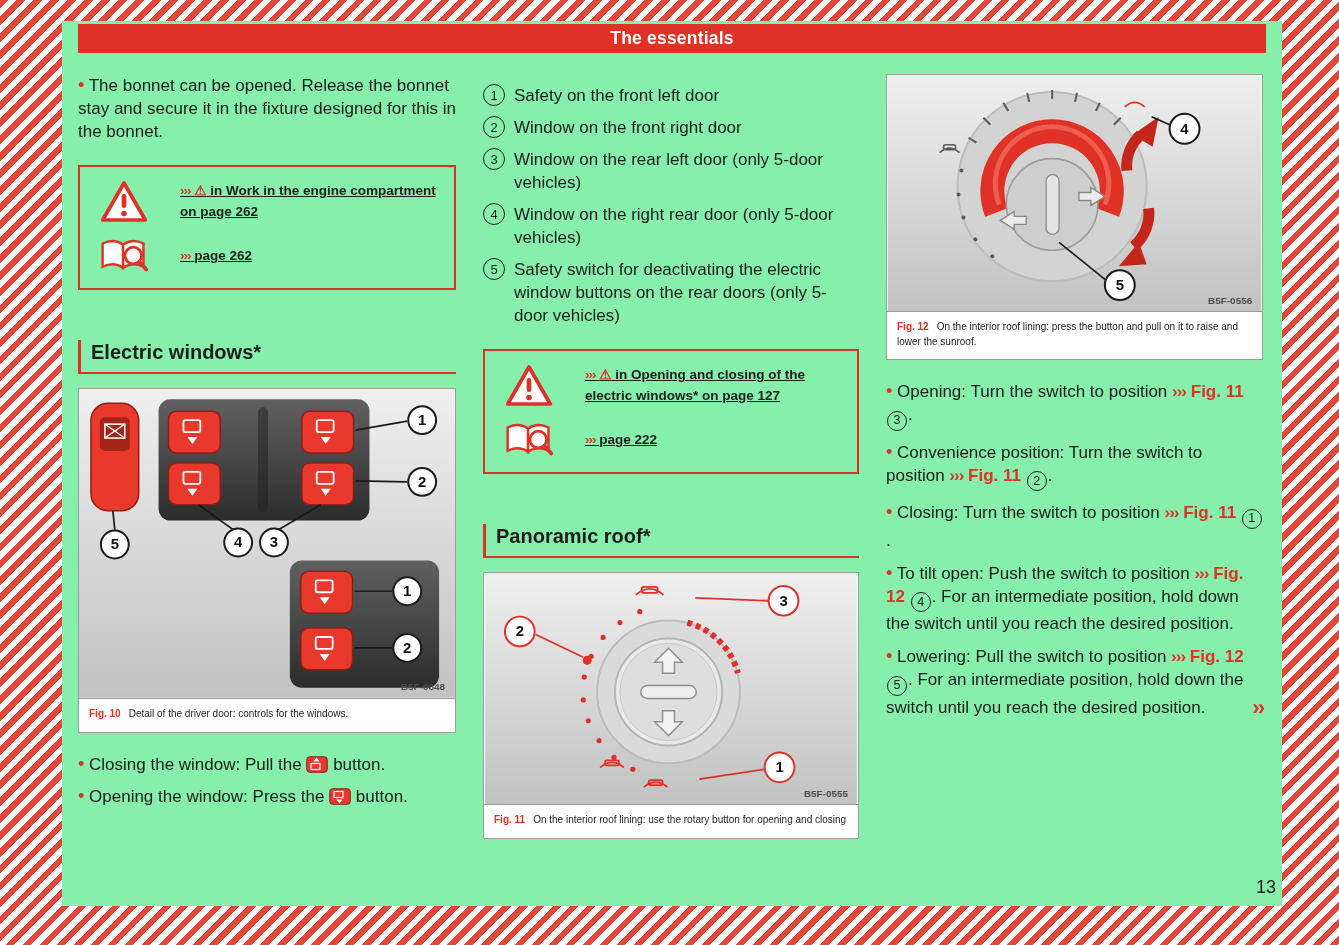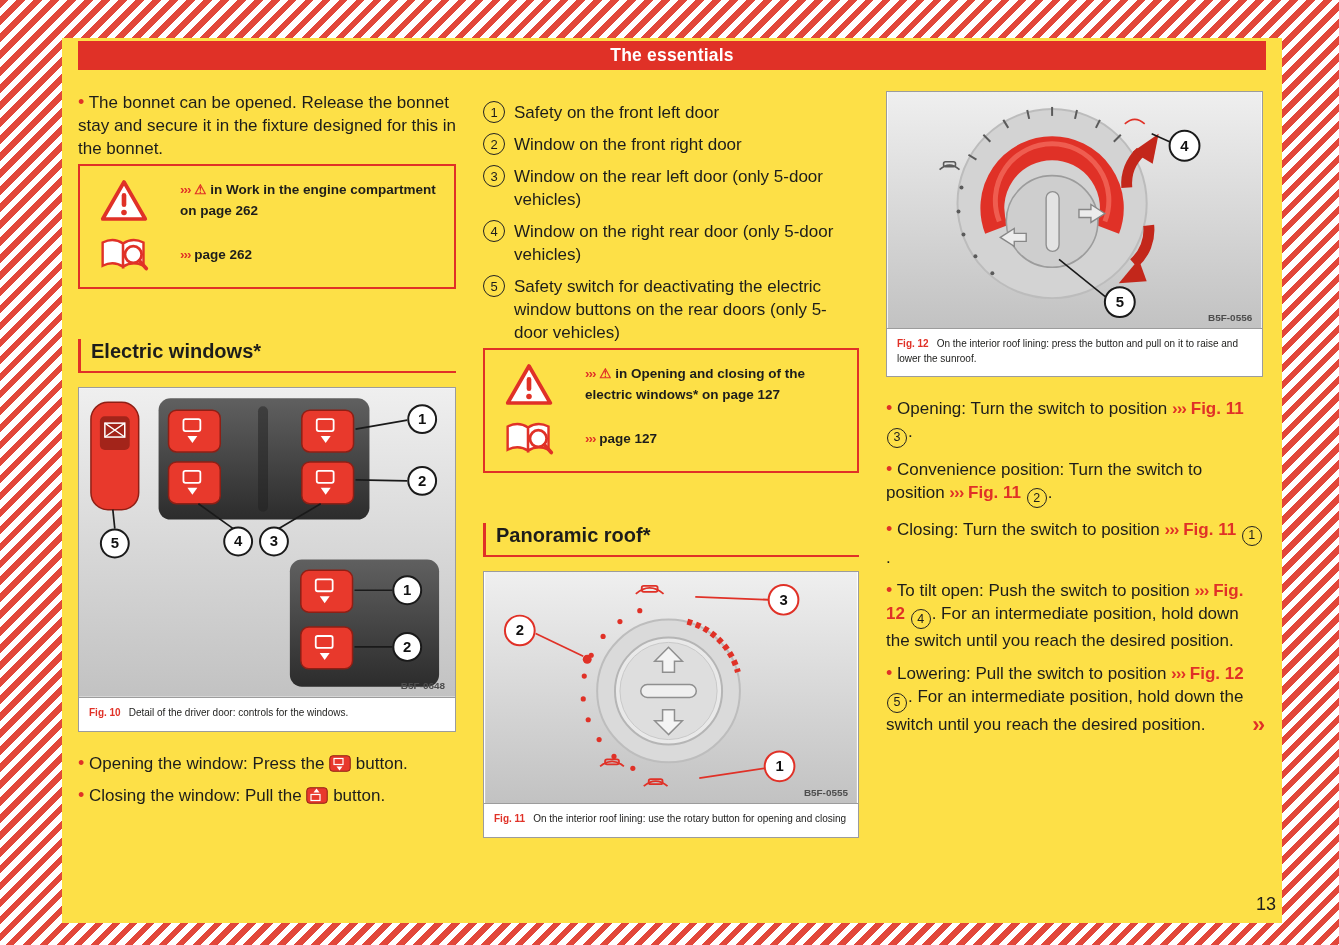--- a/index.html
+++ b/index.html
@@ -3,39 +3,39 @@
 <meta charset="utf-8">
 <style>
   :root { --red:#e03127; --red-btn:#e8392c; --ink:#1d1d1b; }
   * { box-sizing:border-box; }
   html,body { margin:0; padding:0; }
   body {
     width:1339px; height:945px; position:relative; overflow:hidden;
     font-family:"Liberation Sans", sans-serif; color:var(--ink);
     background: repeating-linear-gradient(135deg, #e2473a 0 6px, #ffffff 6px 12px);
   }
-  .content { position:absolute; left:62px; top:38px; width:1220px; height:885px; background:#fde047; }
+  .content { position:absolute; left:62px; top:21px; width:1220px; height:885px; background:#86efac; }
   .header-bar {
     margin:3px 16px 0; height:29px; background:var(--red); color:#fff;
     display:flex; align-items:center; justify-content:center;
     font-size:17.5px; font-weight:bold; letter-spacing:0.2px;
   }
   .col { position:absolute; top:53px; }
   .col-left  { left:16px;  width:378px; }
   .col-mid   { left:421px; width:376px; }
   .col-right { left:824px; width:377px; }
 
   p.para { margin:0; font-size:17px; line-height:23px; }
   .col-right p.para + p.para { margin-top:10px; }
   .bullet { color:var(--red); font-size:18px; }
   .red { color:var(--red); }
   .bold { font-weight:bold; }
   .chev { letter-spacing:-1px; font-weight:bold; }
 
-  .warn-box { border:2px solid var(--red); margin-top:4px; padding:12px 14px; display:flex; flex-direction:column; gap:13px; }
+  .warn-box { border:2px solid var(--red); margin-top:22px; padding:12px 14px; display:flex; flex-direction:column; gap:13px;text-decoration:underline; }
   .warn-row { display:flex; align-items:center; }
   .icon-cell { flex:0 0 60px; display:flex; justify-content:center; margin-right:26px; }
   .warn-text { margin:0; font-size:13.5px; font-weight:bold; line-height:1.5; }
 
   .section-head { margin-top:50px; font-size:20px; font-weight:bold;
     border-left:3px solid var(--red); border-bottom:2px solid var(--red);
     padding:1px 0 8px 10px; }
 
   .figure { margin-top:14px; border:1px solid #9c9c9c; background:#fff; }
   .fig-img { display:block; border-bottom:1px solid #9c9c9c; }
@@ -159,29 +159,29 @@
             <text x="330" y="208">1</text>
           <circle cx="330" cy="260" r="14"></circle>
             <text x="330" y="265">2</text>
         </g>
         <text class="figcode" x="368" y="302">B5F-0648</text>
       </svg>
       <div class="fig-caption"><span class="fig-label">Fig. 10</span><span>Detail of the driver door: controls for the windows.</span></div>
     </div>
 
     <div class="left-bullets">
+      <p class="para"><span class="bullet">•</span> <span>Closing the window: Pull the</span> <span class="win-inline"><svg viewBox="0 0 22 17" width="22" height="17">
+              <rect x="0.75" y="0.75" width="20.5" height="15.5" rx="3" fill="#e8392c" stroke="#8e1f15" stroke-width="1"></rect>
+              <rect x="5" y="7.5" width="9" height="6" fill="none" stroke="#fff" stroke-width="1.2"></rect>
+              <path d="M7.5 5.5 h6 l-3 -4 z" fill="#fff"></path>
+            </svg></span> <span>button.</span></p>
       <p class="para"><span class="bullet">•</span> <span>Opening the window: Press the</span> <span class="win-inline"><svg viewBox="0 0 22 17" width="22" height="17">
               <rect x="0.75" y="0.75" width="20.5" height="15.5" rx="3" fill="#e8392c" stroke="#8e1f15" stroke-width="1"></rect>
               <rect x="5" y="3.5" width="9" height="6" fill="none" stroke="#fff" stroke-width="1.2"></rect>
               <path d="M7.5 11.5 h6 l-3 4 z" fill="#fff"></path>
-            </svg></span> <span>button.</span></p>
-      <p class="para"><span class="bullet">•</span> <span>Closing the window: Pull the</span> <span class="win-inline"><svg viewBox="0 0 22 17" width="22" height="17">
-              <rect x="0.75" y="0.75" width="20.5" height="15.5" rx="3" fill="#e8392c" stroke="#8e1f15" stroke-width="1"></rect>
-              <rect x="5" y="7.5" width="9" height="6" fill="none" stroke="#fff" stroke-width="1.2"></rect>
-              <path d="M7.5 5.5 h6 l-3 -4 z" fill="#fff"></path>
             </svg></span> <span>button.</span></p>
     </div>
   </div>
 
   <div class="col col-mid">
 
 
     <div class="num-list">
       <div class="num-item">
           <span class="cnum-lg">1</span>
@@ -218,21 +218,21 @@
       </div>
       <div class="warn-row">
         <span class="icon-cell">
           <svg viewBox="0 0 56 42" width="52" height="39">
             <path d="M5 7 C13 3 21 4 27 8 L27 33 C21 29 13 28 5 32 Z" fill="#fff" stroke="#e03127" stroke-width="2.6"></path>
             <path d="M49 7 C41 3 33 4 27 8 L27 33 C33 29 41 28 49 32 Z" fill="#fff" stroke="#e03127" stroke-width="2.6"></path>
             <circle cx="38" cy="20" r="9" fill="none" stroke="#e03127" stroke-width="3"></circle>
             <line x1="44.5" y1="26.5" x2="52" y2="35" stroke="#e03127" stroke-width="4" stroke-linecap="round"></line>
           </svg>
         </span>
-        <p class="warn-text"><span class="red chev">›››</span> <span>page 127</span></p>
+        <p class="warn-text"><span class="red chev">›››</span> <span>page 222</span></p>
       </div>
     </div>
 
     <div class="section-head">Panoramic roof*</div>
 
     <div class="figure">
       <svg class="fig-img" viewBox="0 0 375 233" width="374" height="232">
         <rect width="375" height="233" fill="url(#gbg)"></rect>
         <g fill="#e03127">
           <circle cx="156" cy="39" r="2.6"></circle>

